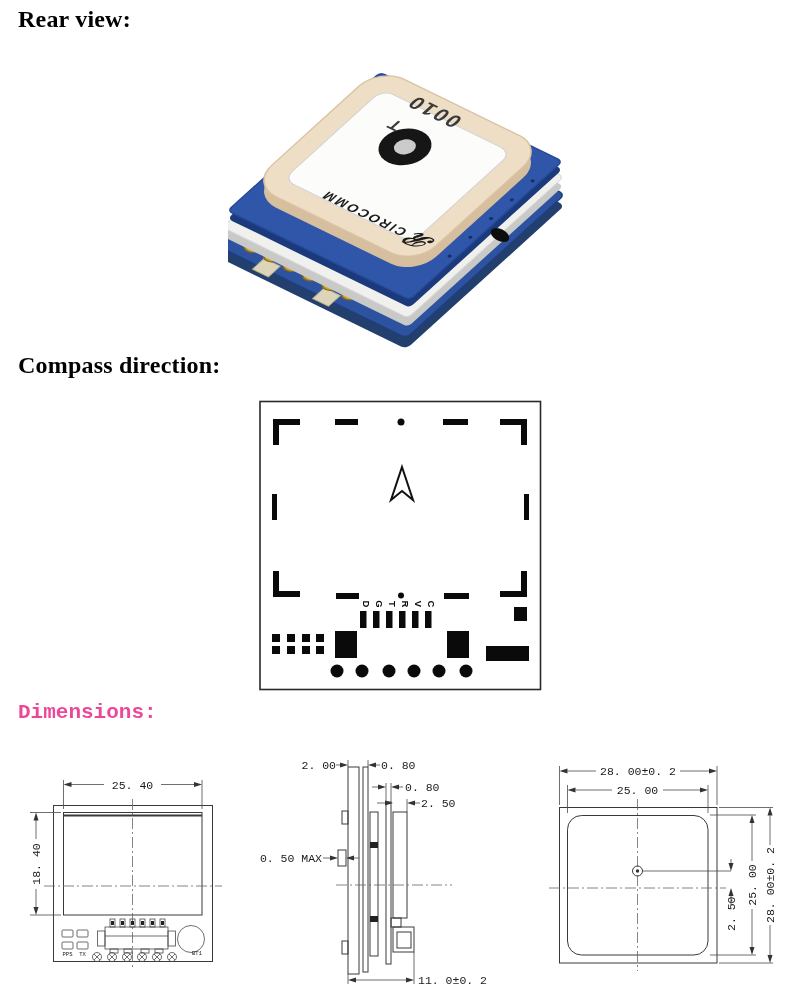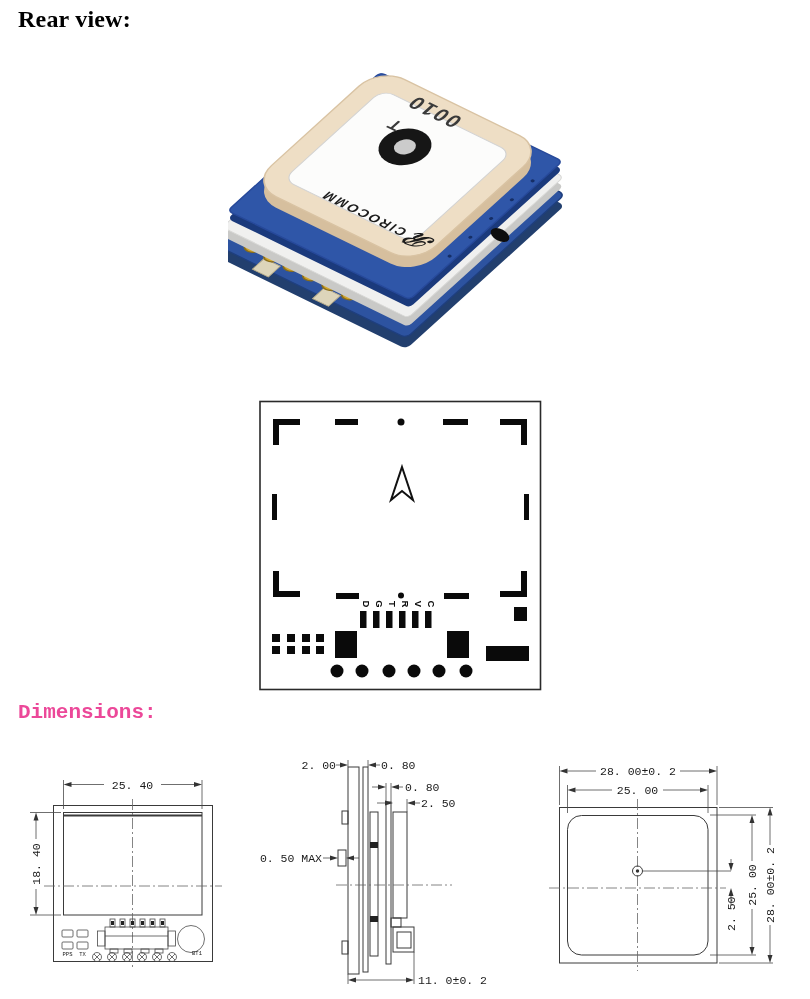--- a/index.html
+++ b/index.html
@@ -18,20 +18,21 @@
   .dimS{font-family:"Liberation Mono",monospace;font-size:5.5px;fill:#1a1a1a;}
   .blk{fill:#0a0a0a;stroke:none;}
   .pinletter{font-family:"Liberation Sans",sans-serif;font-weight:bold;font-size:9.5px;fill:#0a0a0a;}
 </style>
 </head>
 <body>
 
 <div class="page">
 
   <div class="h-serif" style="left:18px;top:6px;">Rear view:</div>
+  <div class="h-serif" style="left:18px;top:352px;">Compass direction:</div>
   <div class="h-mono" style="left:18px;top:701px;">Dimensions:</div>
 
   <svg width="355" height="295" viewBox="0 0 355 295" style="left:228px;top:62px;">
 
     <g transform="matrix(0.884,0.432,-0.741,0.672,163,169)">
       <rect x="-107" y="-107" width="214" height="214" rx="6" fill="#223f6e"></rect>
     </g>
     <g transform="matrix(0.884,0.432,-0.741,0.672,163,158)">
       <rect x="-107" y="-107" width="214" height="214" rx="6" fill="#2d53a0" stroke="#1f3f7e" stroke-width="1.5"></rect>
       <rect x="-62" y="97" width="18" height="16" fill="#ddd5ba" stroke="#b9ad8a"></rect>

